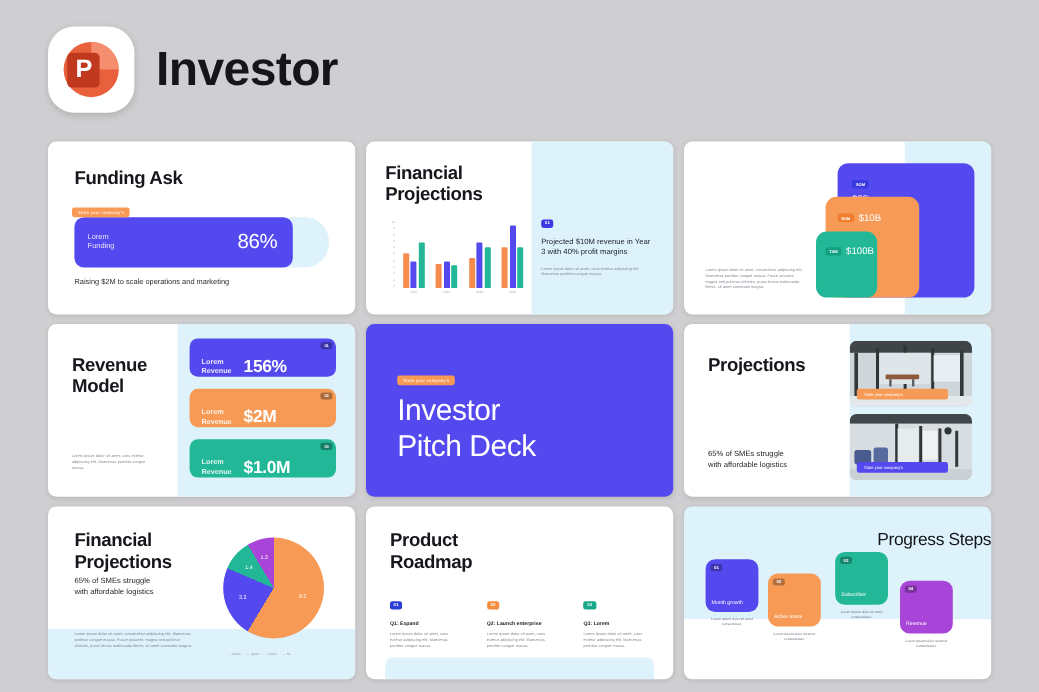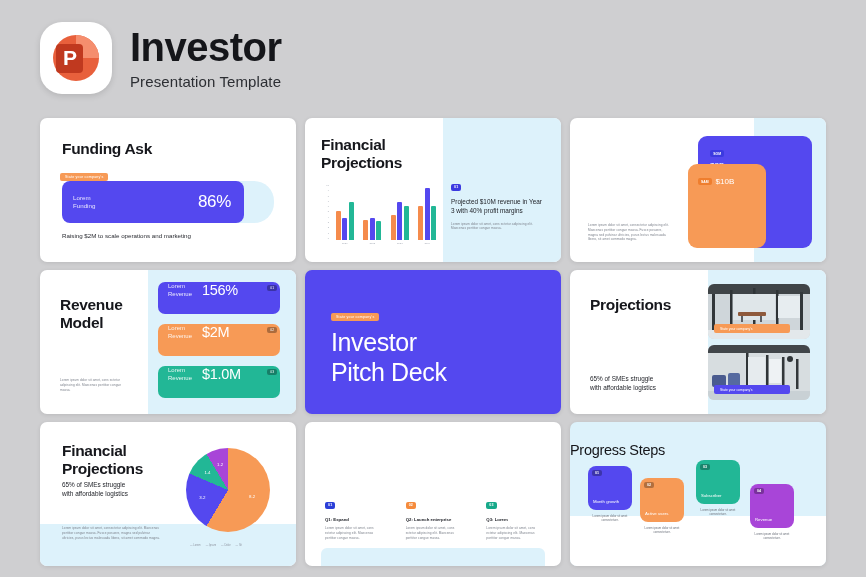--- a/index.html
+++ b/index.html
@@ -94,21 +94,21 @@
   .s3-tam { left: 110px; top: 75px; width: 51px; height: 55px; background: #22b796; }
   .s3-lab { position: absolute; display: flex; align-items: center; gap: 4px; }
   .s3-chip { font-size: 3.4px; color: #fff; padding: 1.5px 3px; border-radius: 2px; font-weight: bold; }
   .s3-val { font-size: 8px; color: #fff; }
 
   
   .s4-right { position: absolute; right: 0; top: 0; width: 148px; height: 100%; background: #ddf2fb; }
   .s4-title { position: absolute; left: 20px; top: 26px; }
   .s4-foot { position: absolute; left: 20px; top: 108px; width: 62px; }
   .s4-card { position: absolute; left: 118px; width: 122px; height: 32px; border-radius: 7px;
-             display: flex; align-items: flex-start; gap: 10px; padding-left: 10px; }
+             display: flex; align-items: flex-end; gap: 10px; padding-left: 10px; font-weight: bold; }
   .s4-lab { font-size: 6px; line-height: 1.35; color: rgba(255,255,255,.88); }
   .s4-val { font-size: 14.5px; color: #fff; letter-spacing: -.3px; }
   .s4-tag { position: absolute; right: 3px; top: 3px; font-size: 3.3px; color: #fff;
             background: rgba(0,0,0,.30); border-radius: 2px; padding: 1.2px 3px; }
 
   
   .s5 { background: #5448ef; }
   .s5-tag { position: absolute; left: 26px; top: 43px; }
   .s5-title { position: absolute; left: 26px; top: 58px; font-size: 25px; color: #fff; line-height: 1.18; letter-spacing: -.4px; }
 
@@ -136,21 +136,21 @@
   .s8-bottom { position: absolute; left: 16px; bottom: 0; right: 16px; height: 18px; background: #ddf2fb;
                border-top-left-radius: 6px; border-top-right-radius: 6px; }
   .s8-title { position: absolute; left: 20px; top: 20px; }
   .s8-cols { position: absolute; left: 20px; top: 70px; right: 16px; display: flex; gap: 22px; }
   .s8-col { width: 62px; }
   .s8-q { font-size: 4.3px; color: #22242a; margin: 7px 0 4px; font-weight: bold; }
 
   
   .s9 { background: #ddf2fb; }
   .s9-white { position: absolute; left: 0; bottom: 0; width: 100%; height: 50px; background: #fff; }
-  .s9-title { position: absolute; left: 0; right: 0; top: 20px; text-align: left; font-size: 14.5px;
+  .s9-title { position: absolute; left: 0; right: 0; top: 20px; text-align: right; font-size: 14.5px;
               color: #15161a; letter-spacing: -.3px; }
   .s9-card { position: absolute; width: 44px; height: 44px; border-radius: 8px; }
   .s9-num { position: absolute; left: 4px; top: 4px; font-size: 3.6px; color: #fff; font-weight: bold;
             background: rgba(0,0,0,.28); border-radius: 2px; padding: 1.2px 3px; }
   .s9-lab { position: absolute; left: 5px; bottom: 6px; font-size: 4.3px; color: #fff; }
   .s9-cap { position: absolute; width: 48px; font-size: 2.9px; color: #6d727c; text-align: center; line-height: 1.5; }
 </style>
 </head>
 <body>
 
@@ -158,21 +158,20 @@
 
   <div class="header">
     <div class="ppt-icon">
       <div class="ppt-glyph">
         <div class="ppt-circle"></div>
         <div class="ppt-p">P</div>
       </div>
     </div>
     <div>
       <div class="h-title">Investor</div>
-      <div class="h-sub">Presentation Template</div>
     </div>
   </div>
 
   <div class="grid">
 
     <div class="slide">
       <div class="s1-title s-title">Funding Ask</div>
       <div class="s1-track">
         <div class="s1-fill">
           <div class="s1-lab" style="white-space:pre-line">Lorem
@@ -245,20 +244,26 @@
           <span class="s3-chip" style="background:#3b3ae0">SOM</span>
           <span class="s3-val">$2B</span>
         </div>
       </div>
       <div class="s3-box s3-sam">
         <div class="s3-lab" style="left:10px; top:13px;">
           <span class="s3-chip" style="background:#ef7e2e">SAM</span>
           <span class="s3-val">$10B</span>
         </div>
       </div>
+      <div class="s3-box s3-tam">
+        <div class="s3-lab" style="left:8px; top:12px;">
+          <span class="s3-chip" style="background:#15a082">TAM</span>
+          <span class="s3-val">$100B</span>
+        </div>
+      </div>
       <div class="s3-foot tiny">Lorem ipsum dolor sit amet, consectetur adipiscing elit. Maecenas porttitor congue massa. Fusce posuere, magna sed pulvinar ultricies, purus lectus malesuada libero, sit amet commodo magna.</div>
     </div>
 
     <div class="slide">
       <div class="s4-right"></div>
       <div class="s4-title s-title" style="white-space:pre-line">Revenue
 Model</div>
       <div class="s4-card" style="top:12px; background:#5448ef">
         <div class="s4-lab" style="white-space:pre-line">Lorem
 Revenue</div>
@@ -344,20 +349,22 @@
       <div class="s7-legend">
           <span>— Lorem</span>
           <span>— Ipsum</span>
           <span>— Dolor</span>
           <span>— Sit</span>
         </div>
     </div>
 
     <div class="slide">
       <div class="s8-bottom"></div>
+      <div class="s8-title s-title" style="white-space:pre-line">Product
+Roadmap</div>
       <div class="s8-cols">
         <div class="s8-col">
           <span class="badge-num" style="background:#2b3fd8">01</span>
           <div class="s8-q">Q1: Expand</div>
           <div class="tiny">Lorem ipsum dolor sit amet, cons ectetur adipiscing elit. Maecenas porttitor congue massa.</div>
         </div>
         <div class="s8-col">
           <span class="badge-num" style="background:#f58b3c">02</span>
           <div class="s8-q">Q2: Launch enterprise</div>
           <div class="tiny">Lorem ipsum dolor sit amet, cons ectetur adipiscing elit. Maecenas porttitor congue massa.</div>

